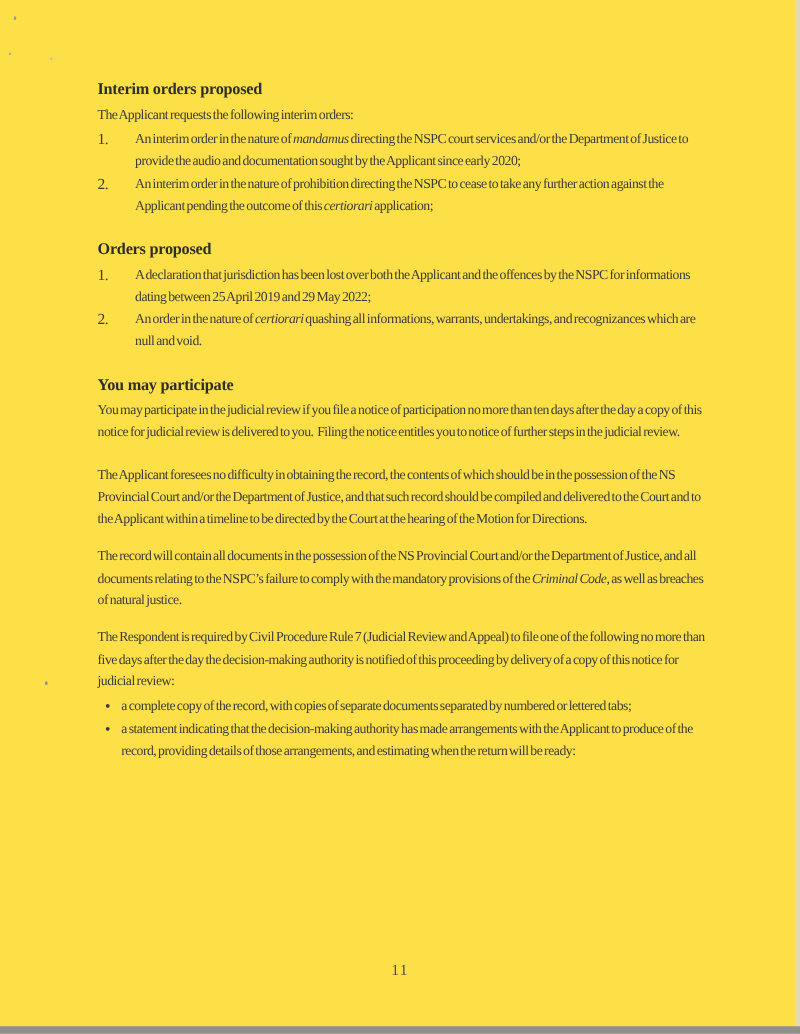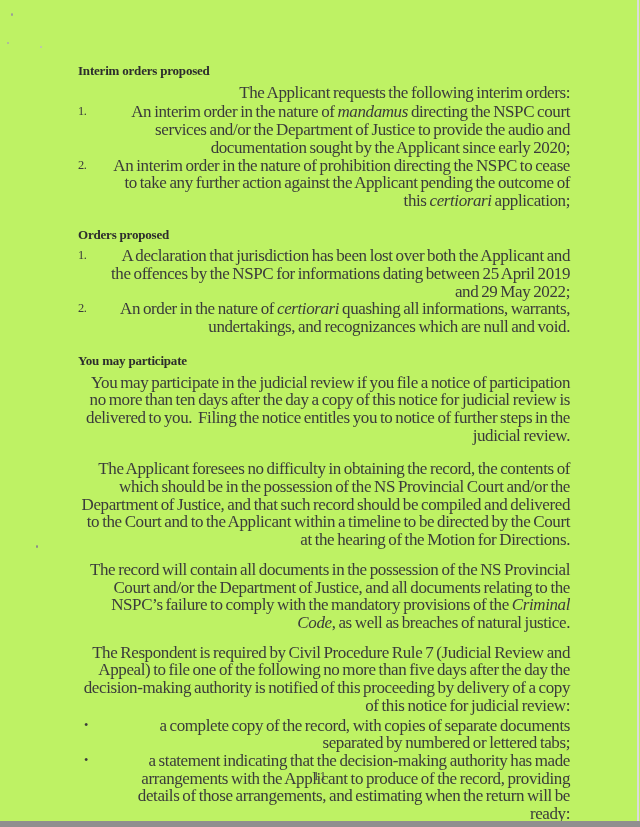--- a/index.html
+++ b/index.html
@@ -3,35 +3,35 @@
 <meta charset="utf-8">
 <style>
   html, body { margin: 0; padding: 0; }
   body {
     width: 640px; height: 827px;
     background: #ffffff;
     position: relative;
     overflow: hidden;
     font-family: "Liberation Serif", "DejaVu Serif", serif;
   }
-  .page { position: absolute; inset: 0; background: #bef264; padding-left: 12px; }
+  .page { position: absolute; inset: 0; background: #fde047; padding-left: 12px; }
   .content {
     position: absolute; left: 78px; top: 62px; width: 492px;
     color: #3b3b3b;
   }
   .sec { margin: 0 0 16px 0; }
   .sec-record { margin-bottom: 12px; }
   .hd {
     font-size: 13px; font-weight: 700; color: #2d2d2d;
     line-height: 17.7px; margin: 0 0 4px 0; letter-spacing: -0.2px;
   }
   .para {
-    font-size: 17px; line-height: 17.7px; margin: 0;
+    font-size: 11px; line-height: 17.7px; margin: 0;
     letter-spacing: -0.4px; word-spacing: -0.9px;
-    white-space: pre-wrap; text-align: right;
+    white-space: pre-wrap; text-align: left;
   }
   .para + .para { margin-top: 12px; }
   .intro { margin-bottom: 2px; }
   .numlist { list-style: none; margin: 1px 0 0 0; padding: 0; }
   .bullist { list-style: none; margin: 1px 0 0 0; padding: 0 0 0 6px; }
   .li { display: flex; align-items: flex-start; }
   .num { flex: 0 0 30px; width: 30px; font-size: 12.4px; line-height: 17.7px; letter-spacing: -0.4px; }
   .bullet { flex: 0 0 13px; width: 13px; font-size: 12.4px; line-height: 17.7px; }
   .litext { flex: 1; }
   em { font-style: italic; }

